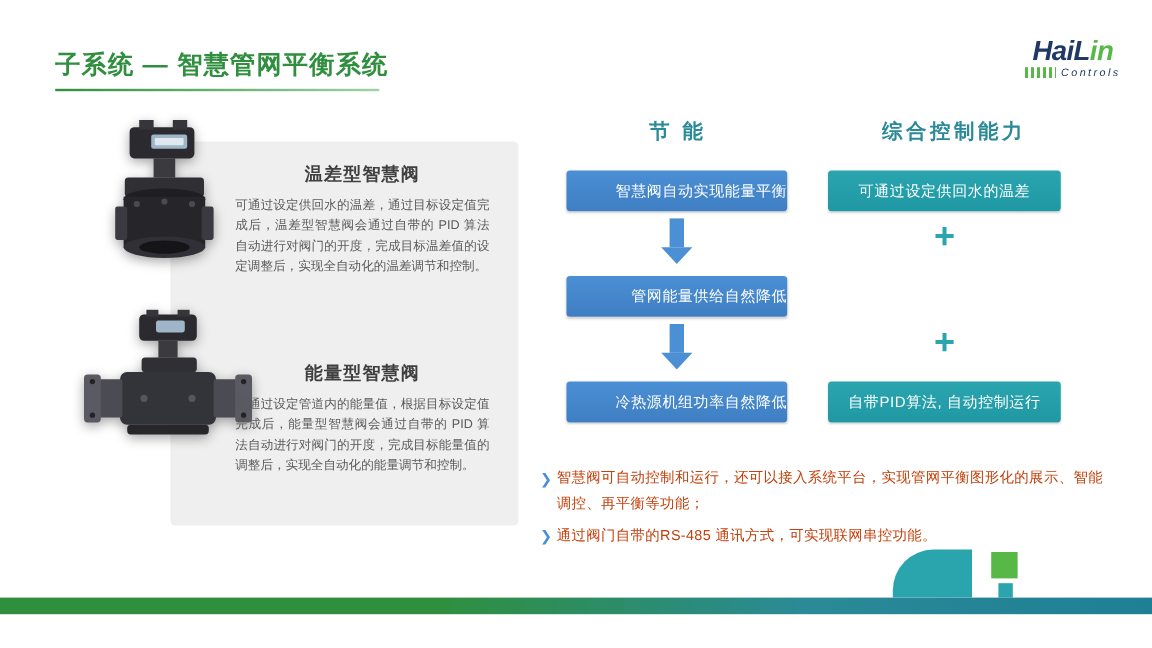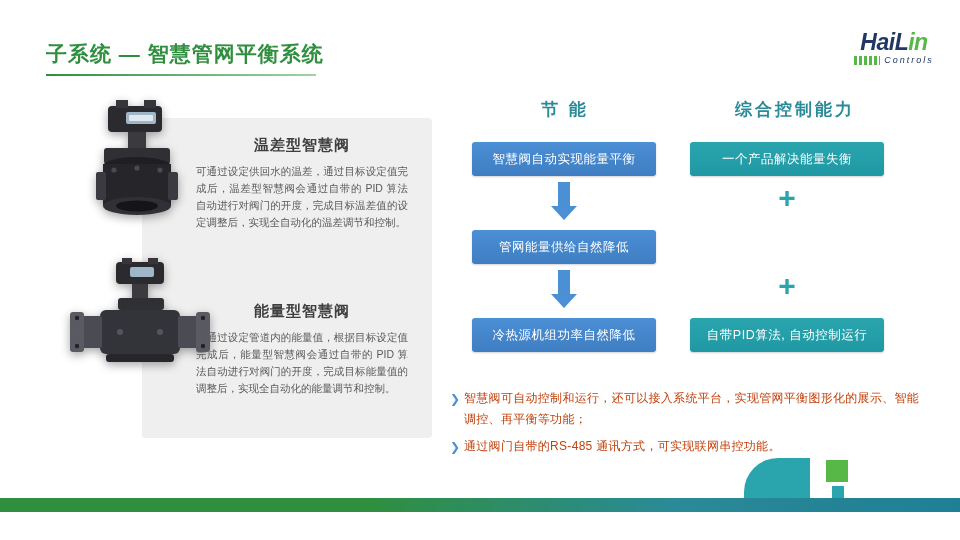--- a/index.html
+++ b/index.html
@@ -137,20 +137,21 @@
     line-height: 34px;
     text-align: center;
     font-size: 12.5px;
     color: #ffffff;
     border-radius: 3px;
     letter-spacing: 0.5px;
     box-shadow: 0 1px 2px rgba(0,0,0,0.18);
   }
   .chip.blue {
     background: linear-gradient(to bottom, #4b8fd4, #3f7ec2);
+    text-align: right;
   }
   .chip.teal {
     background: linear-gradient(to bottom, #2aa5ae, #1f98a4);
   }
   #chip-a1 { left: 472px; top: 142px; width: 184px; }
   #chip-a2 { left: 472px; top: 230px; width: 184px; }
   #chip-a3 { left: 472px; top: 318px; width: 184px; }
   #chip-b1 { left: 690px; top: 142px; width: 194px; }
   #chip-b2 { left: 690px; top: 230px; width: 194px; }
   #chip-b3 { left: 690px; top: 318px; width: 194px; }
@@ -340,21 +341,21 @@
     <div class="stem"></div>
     <div class="tip"></div>
   </div>
   <div class="chip blue" id="chip-a2">管网能量供给自然降低</div>
   <div class="arrow-down" id="arrow-2">
     <div class="stem"></div>
     <div class="tip"></div>
   </div>
   <div class="chip blue" id="chip-a3">冷热源机组功率自然降低</div>
 
-  <div class="chip teal" id="chip-b1">一个产品解决能量失衡</div>
+  <div class="chip teal" id="chip-b1">可通过设定供回水的温差</div>
   <div class="plus" id="plus-1">+</div>
   <div class="plus" id="plus-2">+</div>
   <div class="chip teal" id="chip-b3">自带PID算法, 自动控制运行</div>
 
   <div class="bullets">
     <div class="bullet-row">
       <div class="bullet-marker">❯</div>
       <div class="bullet-text">智慧阀可自动控制和运行，还可以接入系统平台，实现管网平衡图形化的展示、智能调控、再平衡等功能；</div>
     </div>
     <div class="bullet-row">

